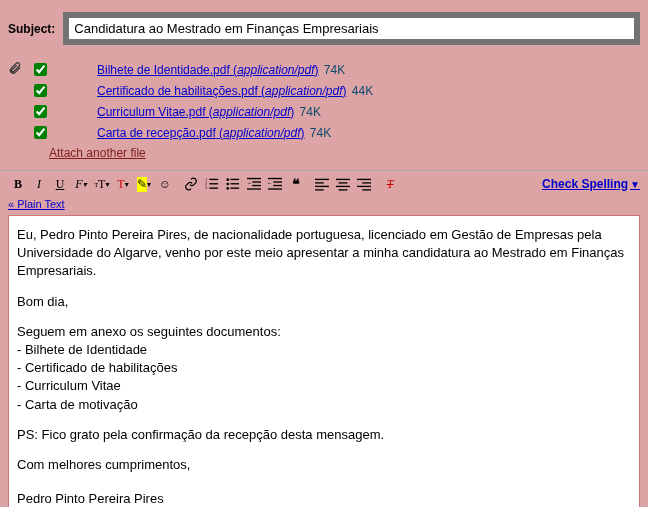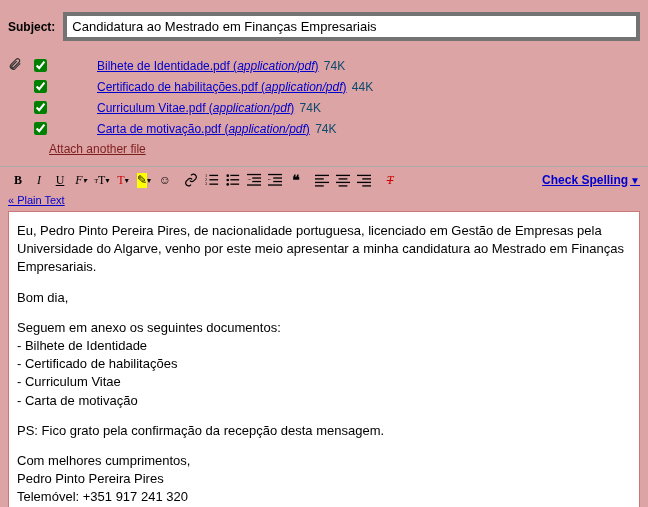--- a/index.html
+++ b/index.html
@@ -15,21 +15,21 @@
     padding: 12px 8px;
   }
   .subject-label {
     font-weight: bold;
     color: #000;
     margin-right: 8px;
     font-size: 12px;
   }
   .subject-input {
     flex: 1;
-    border: 4px solid #737373;
+    border: 6px solid #737373;
     padding: 3px 5px;
     font-size: 13px;
     background: #fff;
   }
   .attachments {
     padding: 2px 8px 4px 30px;
   }
   .attach-icon {
     position: absolute;
     margin-left: -22px;
@@ -156,21 +156,21 @@
     <a href="#" class="attach-link"><span>Certificado de habilitações.pdf</span> (<em>application/pdf</em>)</a>
       <span class="attach-size">&nbsp;<span>44K</span></span>
   </div>
   <div class="attach-row">
     <input type="checkbox" class="attach-check" checked="" style="">
     <a href="#" class="attach-link"><span>Curriculum Vitae.pdf</span> (<em>application/pdf</em>)</a>
       <span class="attach-size">&nbsp;<span>74K</span></span>
   </div>
   <div class="attach-row">
     <input type="checkbox" class="attach-check" checked="" style="">
-    <a href="#" class="attach-link"><span>Carta de motivação.pdf</span> (<em>application/pdf</em>)</a>
+    <a href="#" class="attach-link"><span>Carta de recepção.pdf</span> (<em>application/pdf</em>)</a>
       <span class="attach-size">&nbsp;<span>74K</span></span>
   </div>
   <a href="#" class="attach-another">Attach another file</a>
 </div>
 
 <div class="toolbar-row">
   <div class="toolbar">
     <span class="tb-btn" style="font-weight:bold">B</span>
     <span class="tb-btn" style="font-style:italic">I</span>
     <span class="tb-btn" style="text-decoration:underline">U</span>
@@ -264,21 +264,21 @@
 
 <div class="editor">
   <p>Eu, Pedro Pinto Pereira Pires, de nacionalidade portuguesa, licenciado em Gestão de Empresas pela Universidade do Algarve, venho por este meio apresentar a minha candidatura ao Mestrado em Finanças Empresariais.</p>
   <p>Bom dia,</p>
   <p style="margin-bottom:0">Seguem em anexo os seguintes documentos:</p>
   <div>- Bilhete de Identidade</div>
   <div>- Certificado de habilitações</div>
   <div>- Curriculum Vitae</div>
   <div style="margin-bottom:12px">- Carta de motivação</div>
   <p>PS: Fico grato pela confirmação da recepção desta mensagem.</p>
-  <p style="margin-bottom:0">Com melhores cumprimentos,</p>
+  <p style="margin-bottom:16px">Com melhores cumprimentos,</p>
   <div>Pedro Pinto Pereira Pires</div>
   <div>Telemóvel: +351 917 241 320</div>
 </div>
 
 <div class="button-row">
   
   
   
   
 </div>

